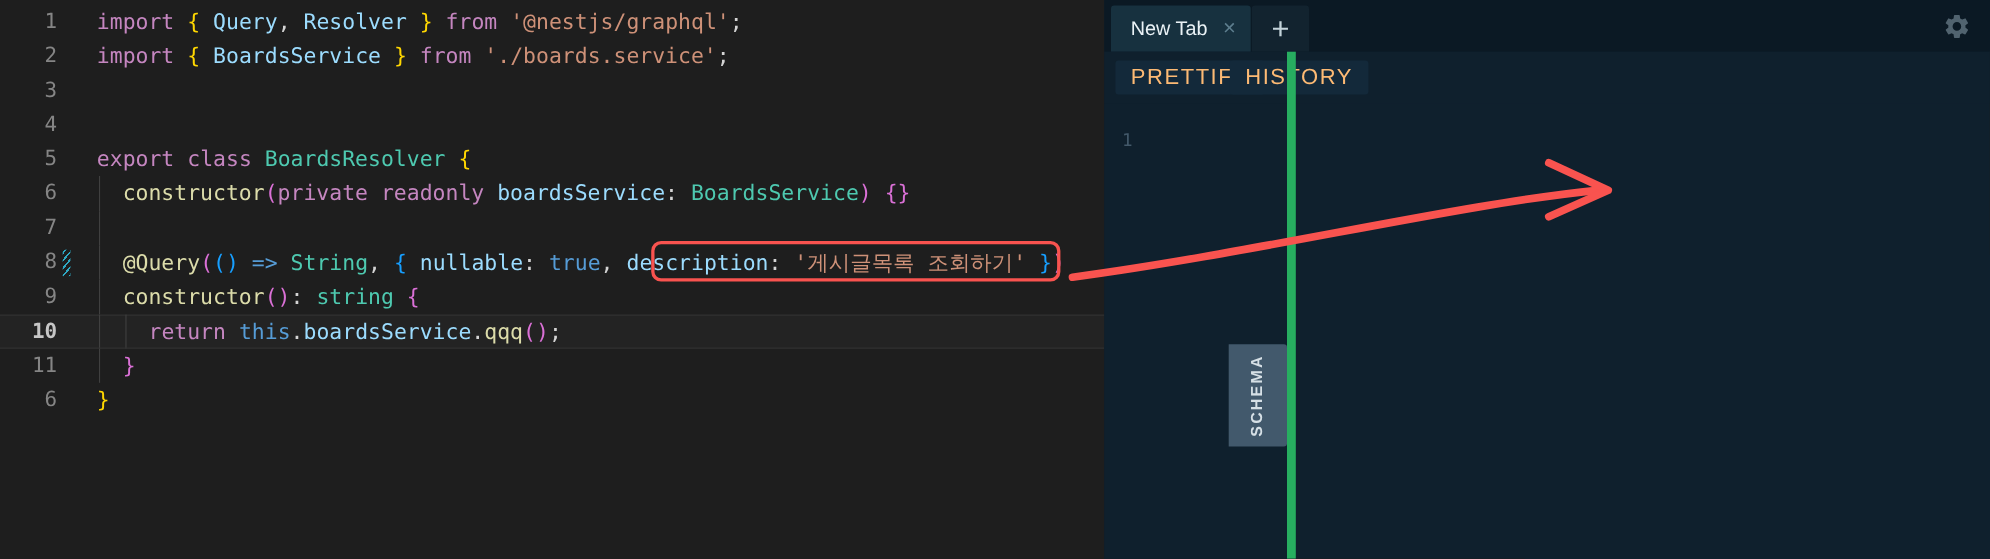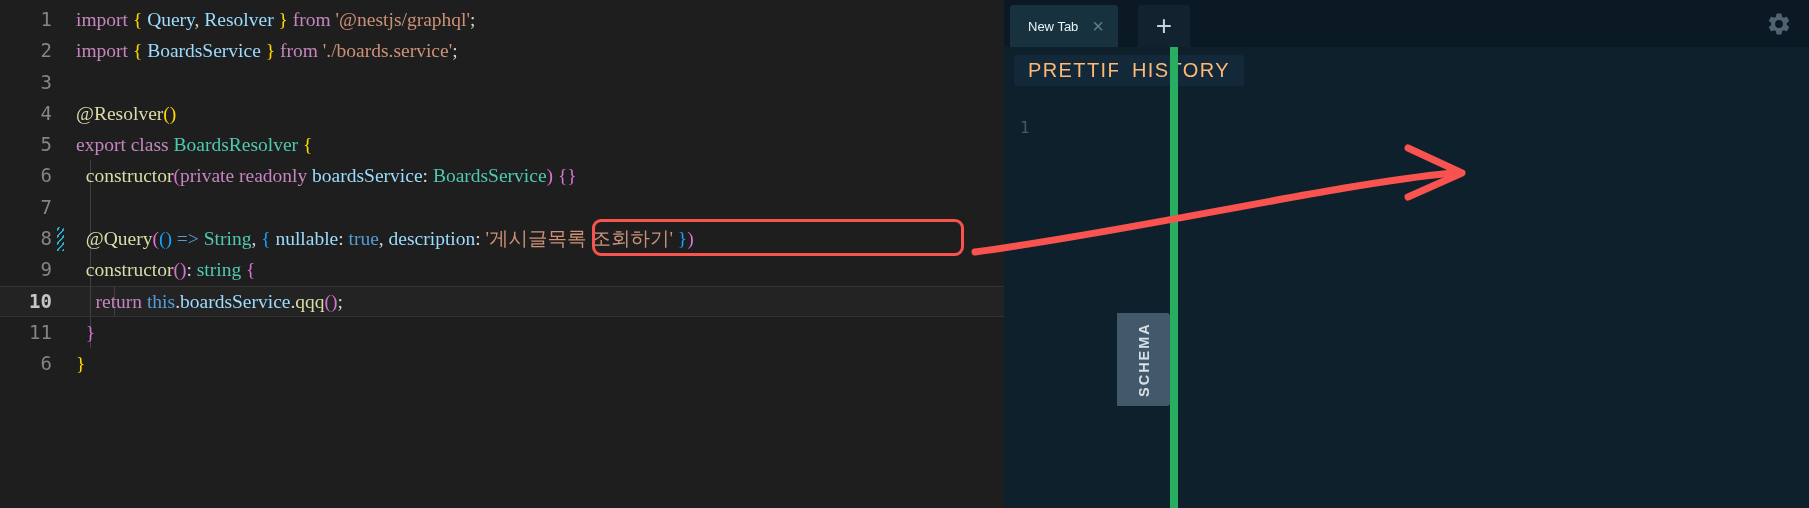--- a/index.html
+++ b/index.html
@@ -20,21 +20,21 @@
     line-height: 31.3px;
   }
   .code-rows { position: absolute; left: 0; top: 4px; width: 100%; }
   .row { position: relative; height: 31.3px; white-space: pre; }
   .row .gutter {
     position: absolute; left: 0; top: 0; width: 52px;
     text-align: right; color: #858585; font-size: 19px;
   }
   .row.active .gutter { color: #c6c6c6; font-weight: bold; }
   .row .line-text {
-    position: absolute; left: 76px; top: 0; color: #d4d4d4; font-family: Liberation Serif, serif;
+    position: absolute; left: 88px; top: 0; color: #d4d4d4;
   }
   .row.cur-line { background: #232323; }
   .row.cur-line::before,
   .row.cur-line::after {
     content: ""; position: absolute; left: 0; right: 0; height: 1px;
     background: #333;
   }
   .row.cur-line::before { top: 0; }
   .row.cur-line::after { bottom: 0; }
 
@@ -77,21 +77,21 @@
   .pg-topbar {
     position: absolute; left: 0; top: 0; width: 805px; height: 47px;
     background: #0b1924;
   }
   .tab {
     position: absolute; left: 6px; top: 5px; height: 42px;
     padding: 0 14px 0 18px;
     background: #17313f; border-radius: 3px 3px 0 0;
     display: flex; align-items: center; gap: 14px;
   }
-  .tab-label { color: #eaf2f6; font-size: 13px; }
+  .tab-label { color: #eaf2f6; font-size: 18px; }
   .tab-close { color: #5d7e8e; font-size: 20px; line-height: 1; }
   .tab-add {
     position: absolute; left: 134px; top: 5px; width: 52px; height: 42px;
     background: #12232f; border-radius: 3px 3px 0 0;
     display: flex; align-items: center; justify-content: center;
     color: #c3d3da; font-size: 28px; font-weight: 300;
   }
   .gear {
     position: absolute; right: 16px; top: 10px;
     width: 28px; height: 28px;
@@ -142,21 +142,21 @@
 </head>
 <body>
 
 <div id="root">
 
   <div class="editor">
     <div class="code-rows" id="code-rows">
         <div class="row"><div class="gutter">1</div><div class="line-text"><span class="t-kw">import</span><span class="t-punc"> </span><span class="t-brace">{</span><span class="t-punc"> </span><span class="t-var">Query</span><span class="t-punc">,</span><span class="t-punc"> </span><span class="t-var">Resolver</span><span class="t-punc"> </span><span class="t-brace">}</span><span class="t-punc"> </span><span class="t-kw">from</span><span class="t-punc"> </span><span class="t-str">'@nestjs/graphql'</span><span class="t-punc">;</span></div></div>
         <div class="row"><div class="gutter">2</div><div class="line-text"><span class="t-kw">import</span><span class="t-punc"> </span><span class="t-brace">{</span><span class="t-punc"> </span><span class="t-var">BoardsService</span><span class="t-punc"> </span><span class="t-brace">}</span><span class="t-punc"> </span><span class="t-kw">from</span><span class="t-punc"> </span><span class="t-str">'./boards.service'</span><span class="t-punc">;</span></div></div>
         <div class="row"><div class="gutter">3</div><div class="line-text"></div></div>
-        <div class="row"><div class="gutter">4</div><div class="line-text"><span class="t-deco">@Resolver</span><span class="t-brace">(</span><span class="t-brace">)</span></div></div>
+        <div class="row"><div class="gutter">4</div></div>
         <div class="row"><div class="gutter">5</div><div class="line-text"><span class="t-kw">export</span><span class="t-punc"> </span><span class="t-kw">class</span><span class="t-punc"> </span><span class="t-class">BoardsResolver</span><span class="t-punc"> </span><span class="t-brace">{</span></div></div>
         <div class="row"><div class="gutter">6</div><div class="ig i1"></div><div class="line-text"><span class="t-punc">  </span><span class="t-fn">constructor</span><span class="t-brace2">(</span><span class="t-kw">private</span><span class="t-punc"> </span><span class="t-kw">readonly</span><span class="t-punc"> </span><span class="t-var">boardsService</span><span class="t-punc">:</span><span class="t-punc"> </span><span class="t-class">BoardsService</span><span class="t-brace2">)</span><span class="t-punc"> </span><span class="t-brace2">{</span><span class="t-brace2">}</span></div></div>
         <div class="row"><div class="gutter">7</div><div class="ig i1"></div><div class="line-text"></div></div>
         <div class="row"><div class="gutter">8</div><div class="squiggle"></div><div class="ig i1"></div><div class="line-text"><span class="t-punc">  </span><span class="t-deco">@Query</span><span class="t-brace2">(</span><span class="t-brace3">(</span><span class="t-brace3">)</span><span class="t-punc"> </span><span class="t-bool">=&gt;</span><span class="t-punc"> </span><span class="t-class">String</span><span class="t-punc">,</span><span class="t-punc"> </span><span class="t-brace3">{</span><span class="t-punc"> </span><span class="t-var">nullable</span><span class="t-punc">:</span><span class="t-punc"> </span><span class="t-bool">true</span><span class="t-punc">,</span><span class="t-punc"> </span><span class="t-var">description</span><span class="t-punc">:</span><span class="t-punc"> </span><span class="t-str">'게시글목록 조회하기'</span><span class="t-punc"> </span><span class="t-brace3">}</span><span class="t-brace2">)</span></div></div>
         <div class="row"><div class="gutter">9</div><div class="ig i1"></div><div class="line-text"><span class="t-punc">  </span><span class="t-fn">constructor</span><span class="t-brace2">(</span><span class="t-brace2">)</span><span class="t-punc">:</span><span class="t-punc"> </span><span class="t-class">string</span><span class="t-punc"> </span><span class="t-brace2">{</span></div></div>
         <div class="row active cur-line"><div class="gutter">10</div><div class="ig i1"></div><div class="ig i2"></div><div class="line-text"><span class="t-punc">    </span><span class="t-kw">return</span><span class="t-punc"> </span><span class="t-bool">this</span><span class="t-punc">.</span><span class="t-var">boardsService</span><span class="t-punc">.</span><span class="t-fn">qqq</span><span class="t-brace2">(</span><span class="t-brace2">)</span><span class="t-punc">;</span></div></div>
         <div class="row"><div class="gutter">11</div><div class="ig i1"></div><div class="line-text"><span class="t-punc">  </span><span class="t-brace2">}</span></div></div>
         <div class="row"><div class="gutter">6</div><div class="line-text"><span class="t-brace">}</span></div></div>
       </div>
     <div class="desc-box"></div>

